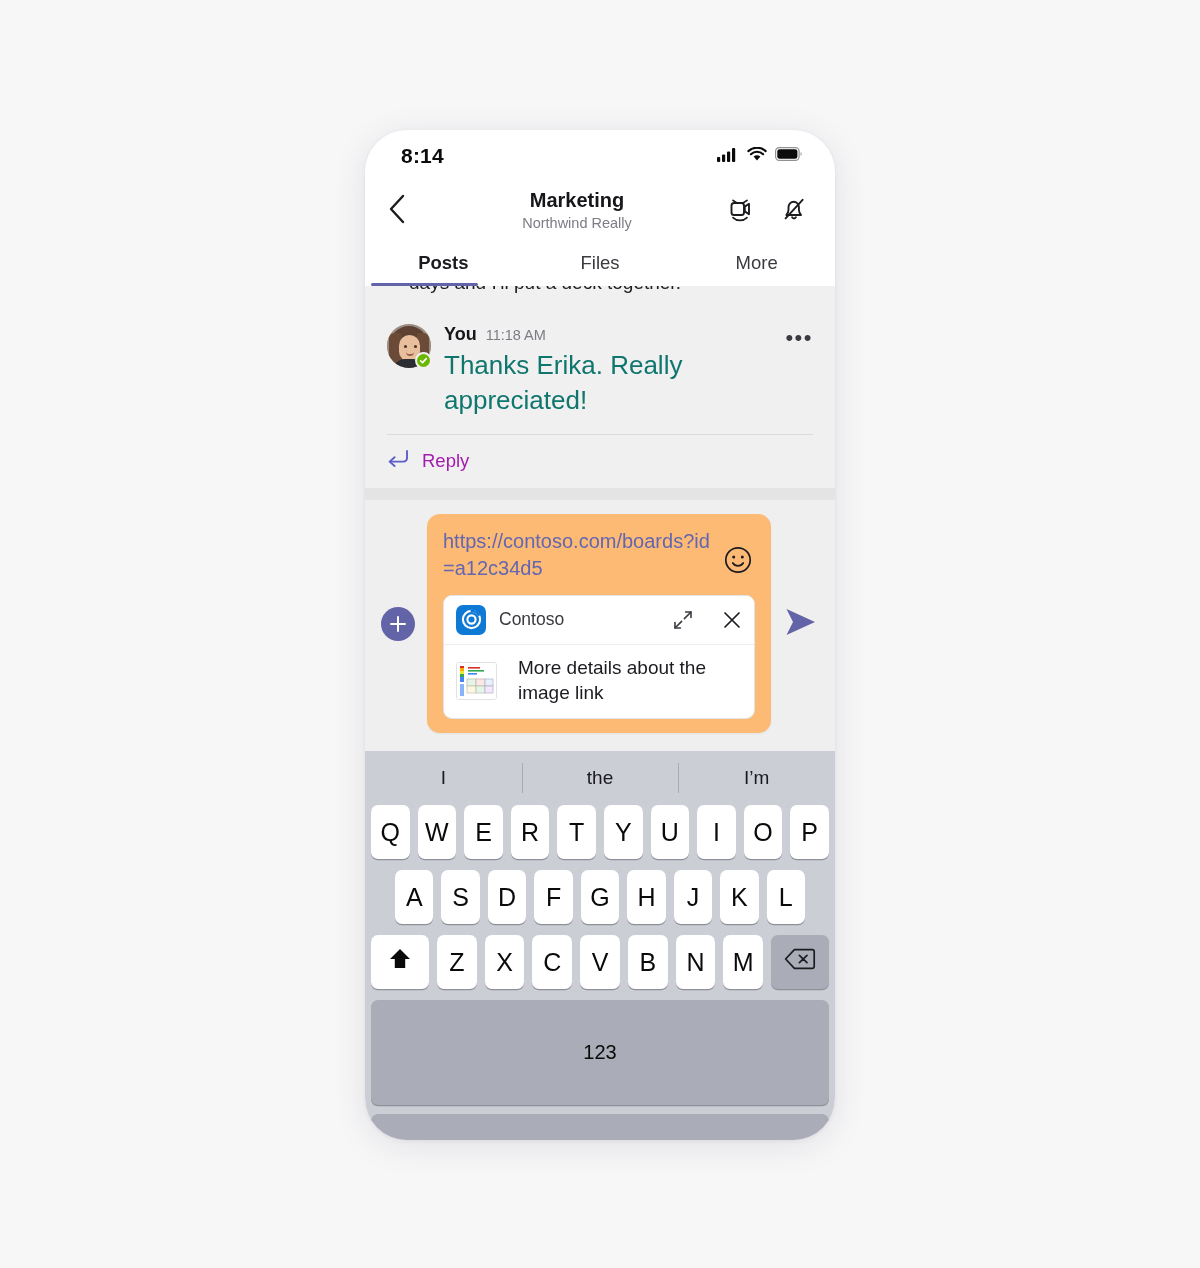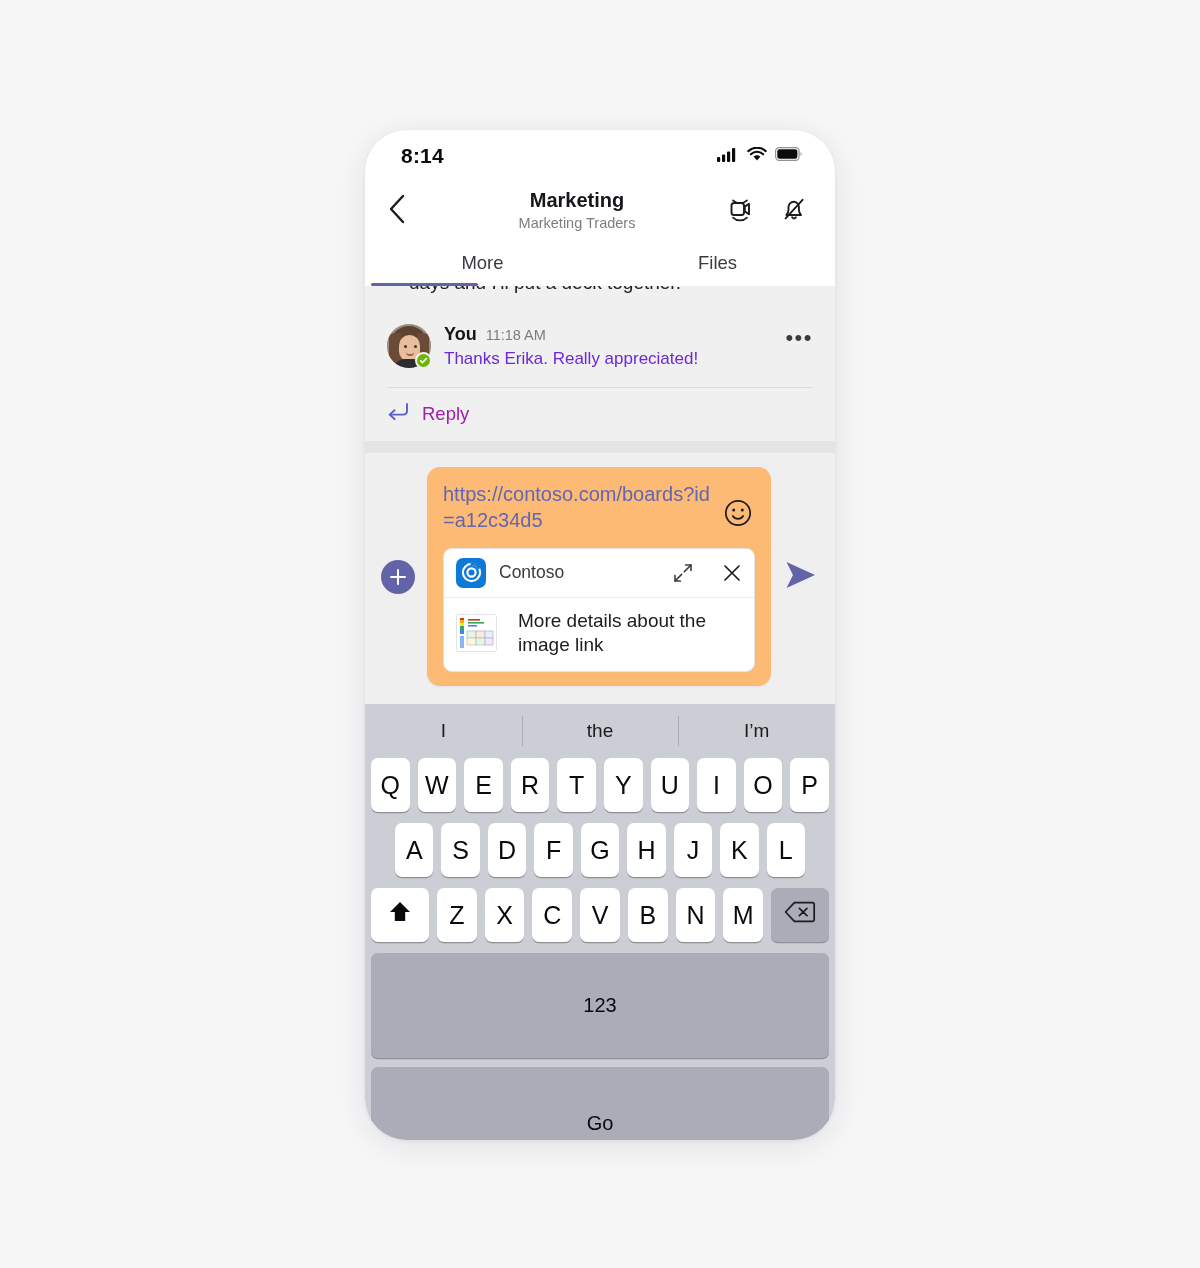--- a/index.html
+++ b/index.html
@@ -93,21 +93,21 @@
              background: #2c2c33; border-radius: 12px 12px 0 0; }
   .presence {
     position: absolute; right: -1px; bottom: -1px;
     width: 17px; height: 17px; border-radius: 50%;
     background: #6bb700; border: 2.5px solid #f0f0f0;
     display: flex; align-items: center; justify-content: center;
   }
   .msg-meta { display: flex; align-items: baseline; gap: 9px; }
   .msg-author { font-size: 18px; font-weight: 700; color: #16161a; }
   .msg-time { font-size: 14.5px; color: #7c7c85; }
-  .msg-body { font-size: 17px; color: #6d28d9; margin-top: 3px; line-height: 1.35; }
+  .msg-body { font-size: 26px; color: #0f766e; margin-top: 3px; line-height: 1.35; }
   .msg-main { flex: 1; }
   .msg-more { font-size: 22px; color: #3b3a41; letter-spacing: 1.5px; line-height: .7;
               padding-top: 6px; cursor: pointer; }
   .msg-divider { height: 1px; background: #dcdcdc; margin: 16px 0 0 0; }
   .reply-row { display: flex; align-items: center; gap: 13px; padding: 15px 22px 16px 22px; cursor: pointer; }
   .reply-label { font-size: 18.5px; color: #a21caf; font-weight: 400; text-align: center; }
   .list-gap { height: 12px; background: #e4e4e4; }
 
   
   .compose {
@@ -235,21 +235,21 @@
     <div class="app-header">
       <div class="back-btn">
         <span>
           <svg width="20" height="32" viewBox="0 0 20 32">
             <path d="M16 3 L4 16 L16 29" stroke="#1c1b20" stroke-width="2.4" fill="none" stroke-linecap="round" stroke-linejoin="round"></path>
           </svg>
         </span>
       </div>
       <div class="title-wrap">
         <div class="chat-title">Marketing</div>
-        <div class="chat-sub">Marketing Traders</div>
+        <div class="chat-sub">Northwind Really</div>
       </div>
       <div class="header-actions">
         <span class="hdr-icon">
           <svg width="30" height="30" viewBox="0 0 30 30">
             <rect x="6.5" y="9" width="12.5" height="12" rx="2.6" fill="none" stroke="#1c1b20" stroke-width="1.9"></rect>
             <path d="M19.8 12.6 L24 9.8 v10.4 l-4.2 -2.8 Z" fill="none" stroke="#1c1b20" stroke-width="1.9" stroke-linejoin="round"></path>
             <path d="M8 6.4 a10 10 0 0 0 14 0" stroke="#1c1b20" stroke-width="1.7" fill="none" stroke-linecap="round"></path>
             <path d="M8 23.6 a10 10 0 0 0 14 0" stroke="#1c1b20" stroke-width="1.7" fill="none" stroke-linecap="round"></path>
           </svg>
         </span>
@@ -257,25 +257,28 @@
           <svg width="30" height="30" viewBox="0 0 30 30">
             <path d="M8 21 h14 c-1.6 -1.6 -2.1 -3 -2.1 -5.2 V13 a5.2 5.2 0 0 0 -10.4 0 v2.8 c0 2.2 -.5 3.6 -2.1 5.2 Z" fill="none" stroke="#1c1b20" stroke-width="1.9" stroke-linejoin="round"></path>
             <path d="M13 23.2 a2.2 2.2 0 0 0 4 0" fill="none" stroke="#1c1b20" stroke-width="1.8" stroke-linecap="round"></path>
             <line x1="6.6" y1="24.4" x2="23.6" y2="5.8" stroke="#1c1b20" stroke-width="1.9" stroke-linecap="round"></line>
           </svg>
         </span>
       </div>
     </div>
 
     <div class="tabbar">
+      <div class="tab active">
+        <span>Posts</span>
+      </div>
+      <div class="tab">
+        <span>Files</span>
+      </div>
       <div class="tab">
         <span>More</span>
-      </div>
-      <div class="tab">
-        <span>Files</span>
       </div>
       <div class="tab-underline"></div>
     </div>
 
     <div class="msg-scroll">
       <div class="clipped-line">
         <span>days and I'll put a deck together.</span>
       </div>
 
       <div class="msg-card">

